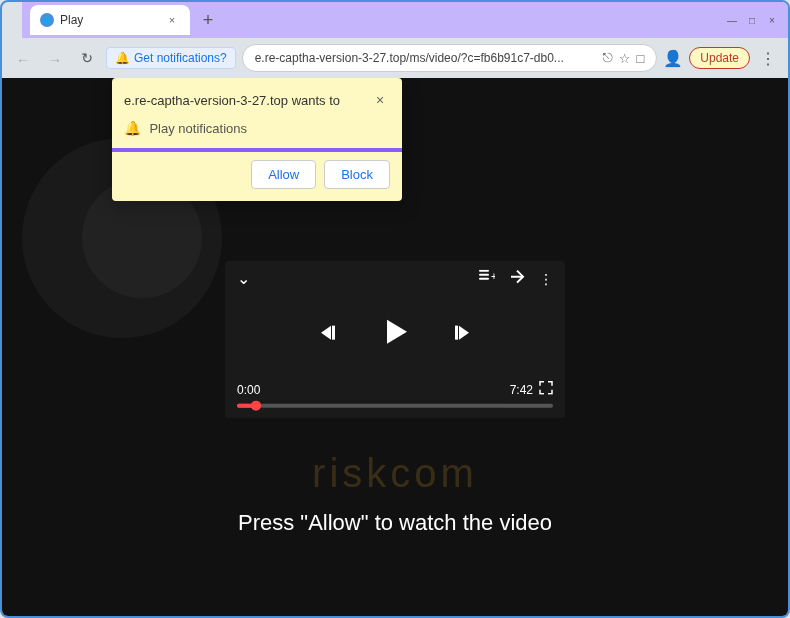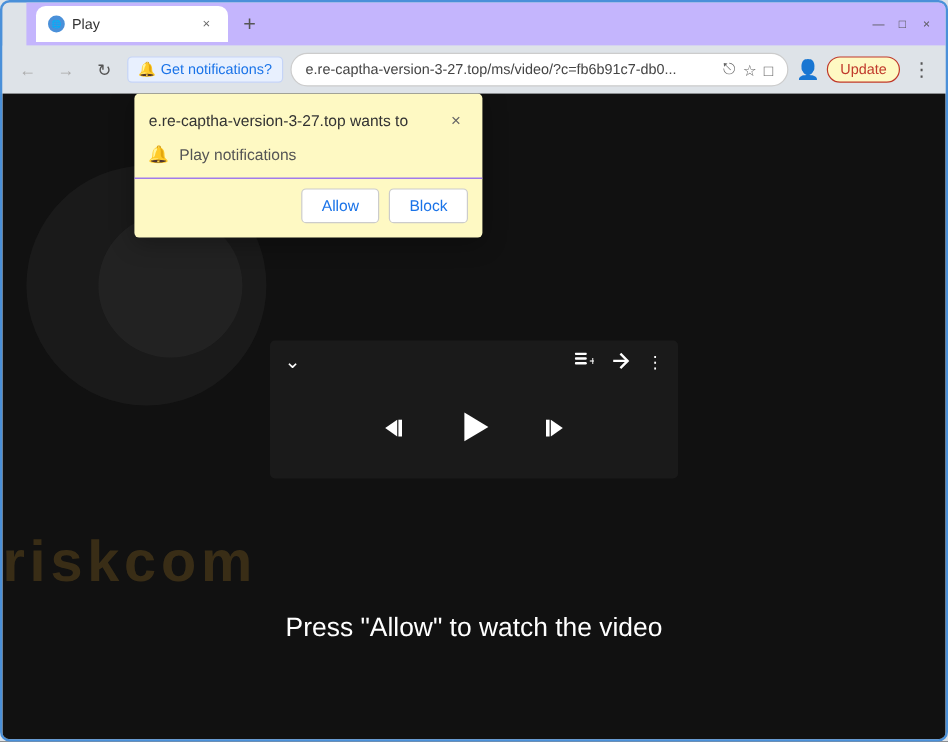--- a/index.html
+++ b/index.html
@@ -147,23 +147,23 @@
       background: #111;
       position: relative;
       overflow: hidden;
     }
 
     
     .watermark {
       position: absolute;
       bottom: 120px;
       left: 0; right: 0;
-      text-align: left;
-      font-size: 48px;
-      font-weight: 700;
+      text-align: center;
+      font-size: 40px;
+      font-weight: 400;
       color: rgba(180, 130, 40, 0.25);
       letter-spacing: 4px;
       pointer-events: none;
       user-select: none;
     }
 
     
     .notification-popup {
       position: absolute;
       top: 0;
@@ -196,21 +196,21 @@
       padding: 6px 12px 12px 12px;
       color: #555;
       font-size: 13px;
     }
     .bell-icon-small { font-size: 14px; }
     .popup-actions {
       display: flex;
       justify-content: flex-end;
       gap: 8px;
       padding: 8px 12px 12px 12px;
-      border-top: 1px solid #8b5cf6;
+      border-top: 4px solid #8b5cf6;
     }
     .popup-btn {
       padding: 6px 16px;
       border-radius: 4px;
       font-size: 13px;
       cursor: pointer;
       border: 1px solid #ccc;
       background: #fff;
       color: #1a73e8;
     }
@@ -425,17 +425,37 @@
           <polygon points="8,4 28,16 8,28" fill="white"></polygon>
         </svg>
       </span>
       <span class="ctrl-btn">
         <svg width="24" height="24" viewBox="0 0 24 24" fill="white">
           <polygon points="12,5 22,12 12,19" fill="white"></polygon>
           <rect x="8" y="5" width="3" height="14" fill="white"></rect>
         </svg>
       </span>
     </div>
+    <div class="video-bottom">
+      <div class="time-row">
+        <span>0:00</span>
+        <div style="display:flex;gap:6px;align-items:center;">
+          <span>7:42</span>
+          <span class="fullscreen-icon">
+            <svg width="14" height="14" viewBox="0 0 14 14" fill="none" stroke="white" stroke-width="1.5">
+              <polyline points="1,5 1,1 5,1"></polyline>
+              <polyline points="9,1 13,1 13,5"></polyline>
+              <polyline points="13,9 13,13 9,13"></polyline>
+              <polyline points="5,13 1,13 1,9"></polyline>
+            </svg>
+          </span>
+        </div>
+      </div>
+      <div class="progress-bar">
+        <div class="progress-fill"></div>
+        <div class="progress-dot"></div>
+      </div>
+    </div>
   </div>
 
   <div class="press-allow-text">Press "Allow" to watch the video</div>
 
 </div>
 
 </body></html>

